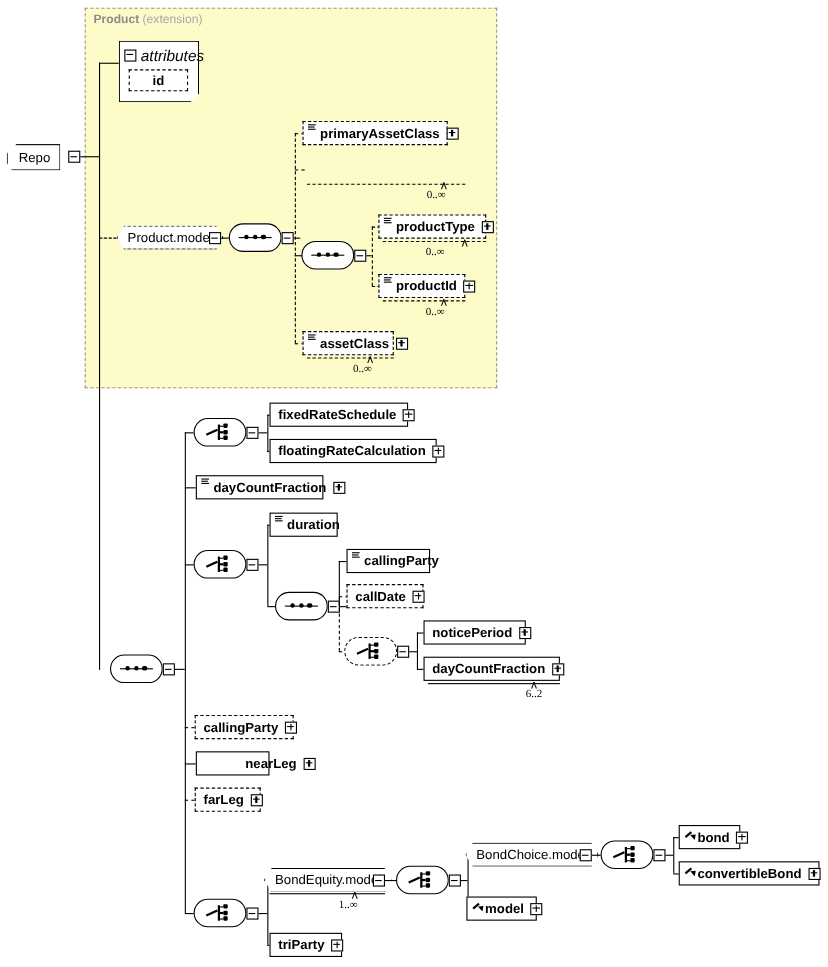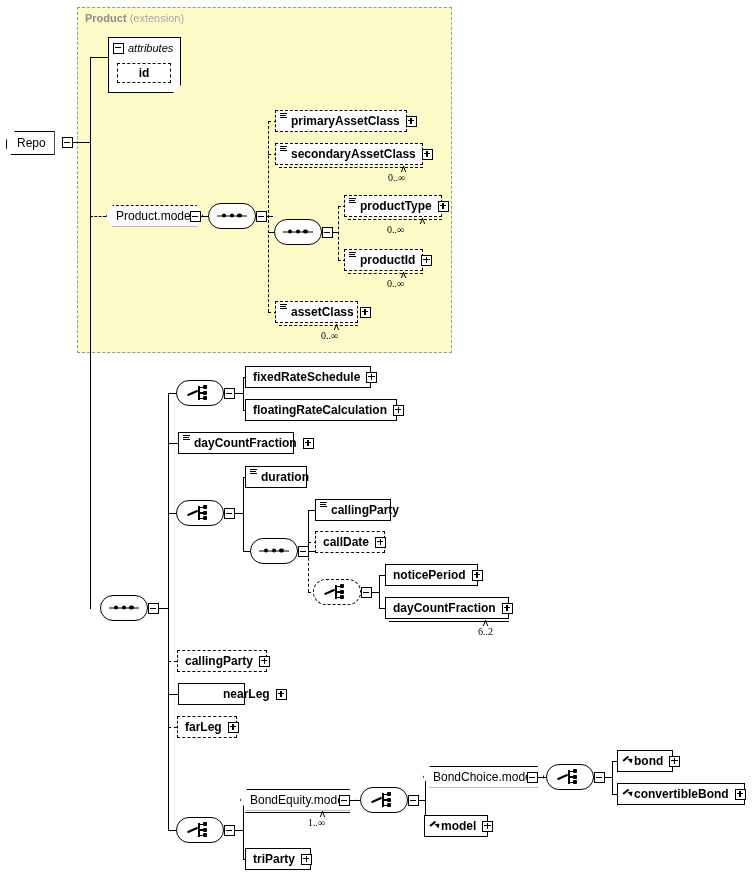--- a/index.html
+++ b/index.html
@@ -178,21 +178,21 @@
 
   
   .attrbox{
     position:absolute;background:#fff;
     border:1.6px solid #000;box-sizing:border-box;
     clip-path:polygon(0 0,100% 0,100% calc(100% - 8px),calc(100% - 8px) 100%,0 100%);
   }
   .attrhdr{
     position:absolute;left:5px;top:5px;
     display:flex;align-items:center;gap:4px;
-    font-size:11px;font-style:italic;color:#000;
+    font-size:14px;font-style:italic;color:#000;
   }
   .mbtn{
     width:11px;height:11px;border:1.4px solid #000;background:#fff;
     box-sizing:border-box;position:relative;flex:0 0 11px;
   }
   .mbtn::before{content:"";position:absolute;left:1px;top:3.6px;width:6.2px;height:1.4px;background:#000;}
   .attrchild{
     position:absolute;
     border:1.3px dashed #000;background:#fff;
     box-sizing:border-box;display:flex;align-items:center;justify-content:center;
@@ -288,29 +288,20 @@
   <div class="el opt" style="left:275px;top:110px;width:132px;">
     <span class="ticon">
         <i></i>
         <i></i>
         <i></i>
       </span>
     <span class="lbl">primaryAssetClass</span>
     <span class="plus"></span>
   </div>
 
-  <div class="el opt" style="left:275px;top:143px;width:148px;">
-    <span class="ticon">
-        <i></i>
-        <i></i>
-        <i></i>
-      </span>
-    <span class="lbl">secondaryAssetClass</span>
-    <span class="plus"></span>
-  </div>
   <div class="rep dashed" style="left:279px;top:167px;width:144px;"></div>
   <div class="occ" style="left:397px;top:166px;"></div>
   <div class="card" style="left:388px;top:172px;">0..∞</div>
 
   <div class="comp sh" style="left:274px;top:219px;">
     <span class="seqg">
       <span class="bar"></span>
         <span class="d"></span>
         <span class="d"></span>
         <span class="d"></span>

